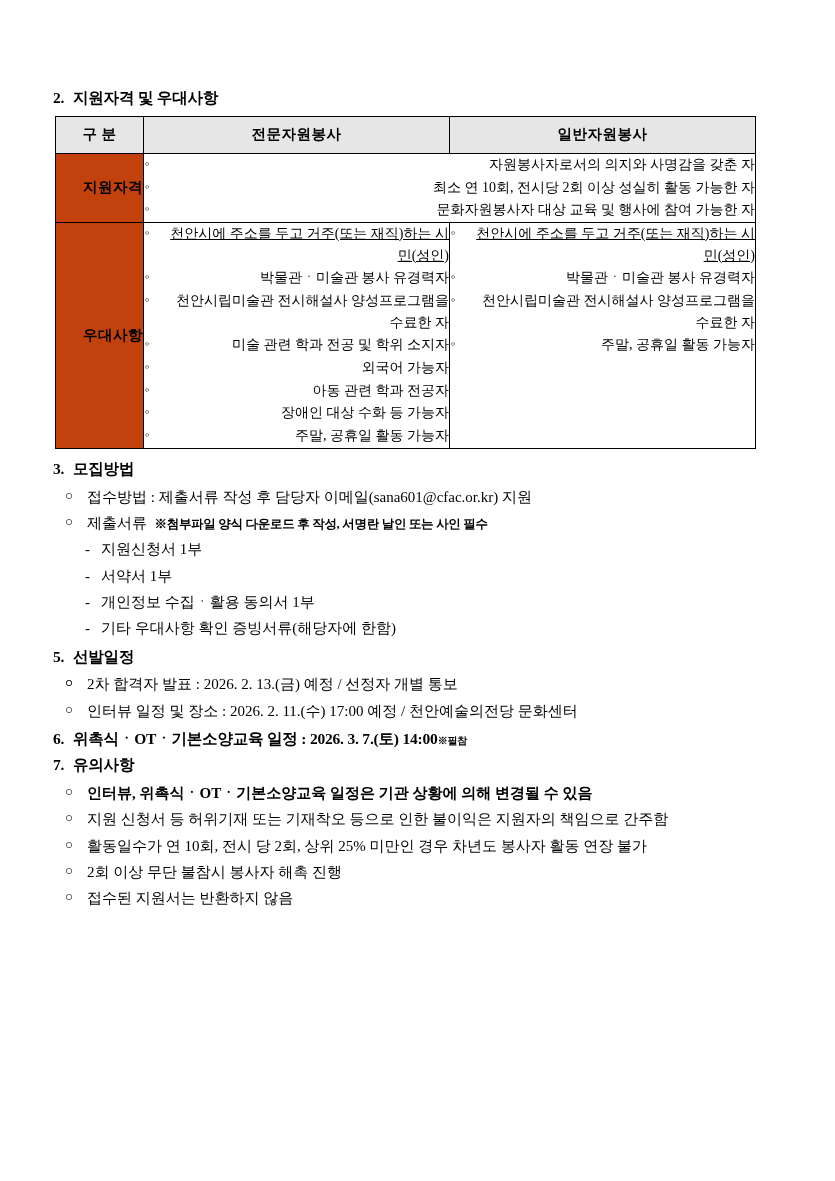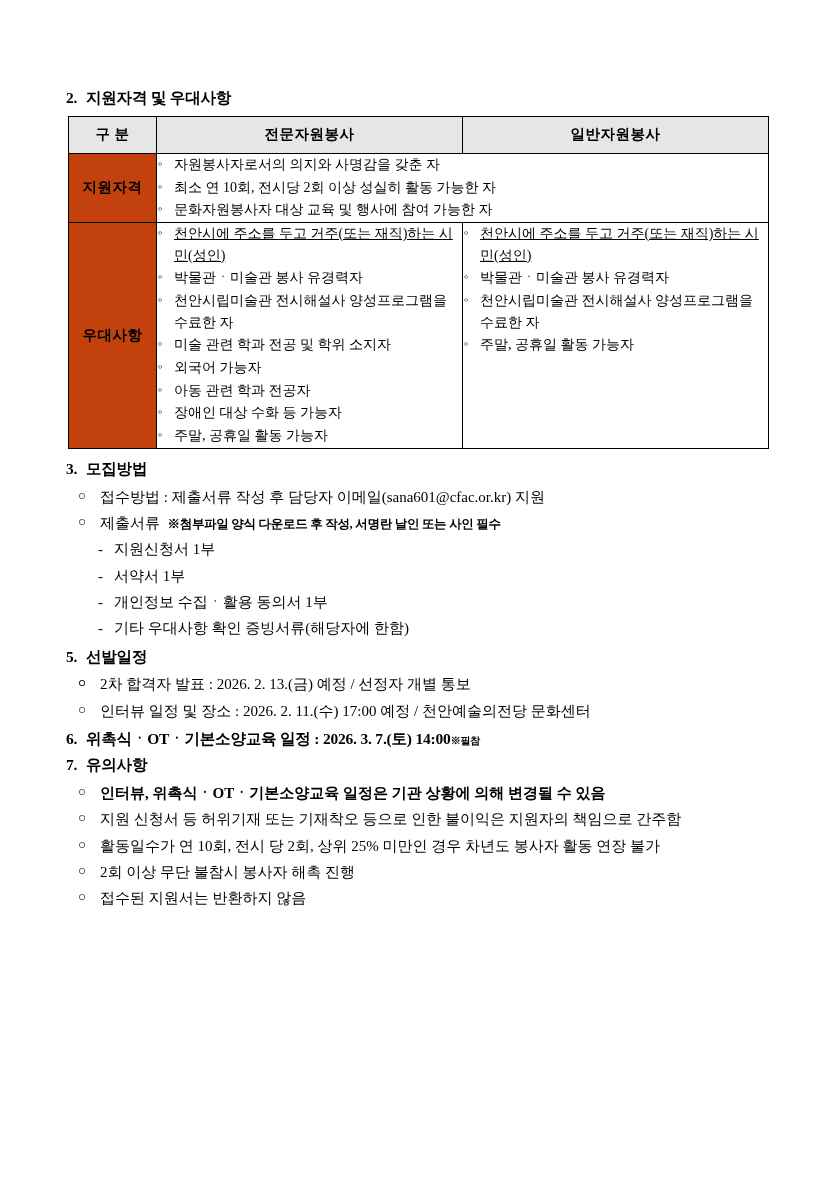--- a/index.html
+++ b/index.html
@@ -17,21 +17,21 @@
   .page {
     position: absolute;
     left: 0; top: 0;
     width: 835px;
     height: 1181px;
     padding: 0;
     box-sizing: border-box;
   }
   .content {
     position: absolute;
-    left: 66px;
+    left: 53px;
     top: 88px;
     width: 706px;
   }
 
   
   .sec-head {
     font-size: 15.5px;
     font-weight: bold;
     letter-spacing: -0.2px;
     margin: 0 0 7px 0;
@@ -48,20 +48,21 @@
     border-collapse: collapse;
     width: 700px;
     margin: 3px 0 10px 2px;
     table-layout: fixed;
     padding-left: 24px;
   }
   table.qual td, table.qual th {
     border: 1px solid #000000;
     vertical-align: middle;
     padding: 0;
+    text-align: right;
   }
   table.qual thead td {
     background: #e6e6e6;
     text-align: center;
     font-size: 14.5px;
     font-weight: bold;
     height: 36px;
     letter-spacing: 0.5px;
   }
   td.rowhead {

